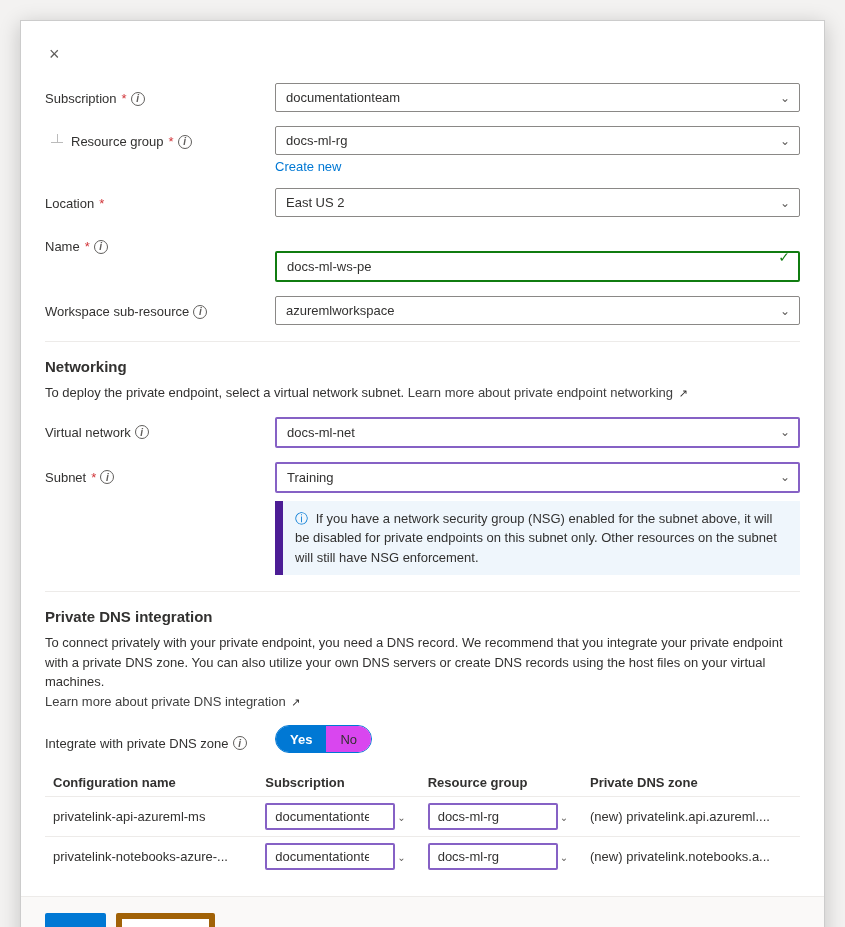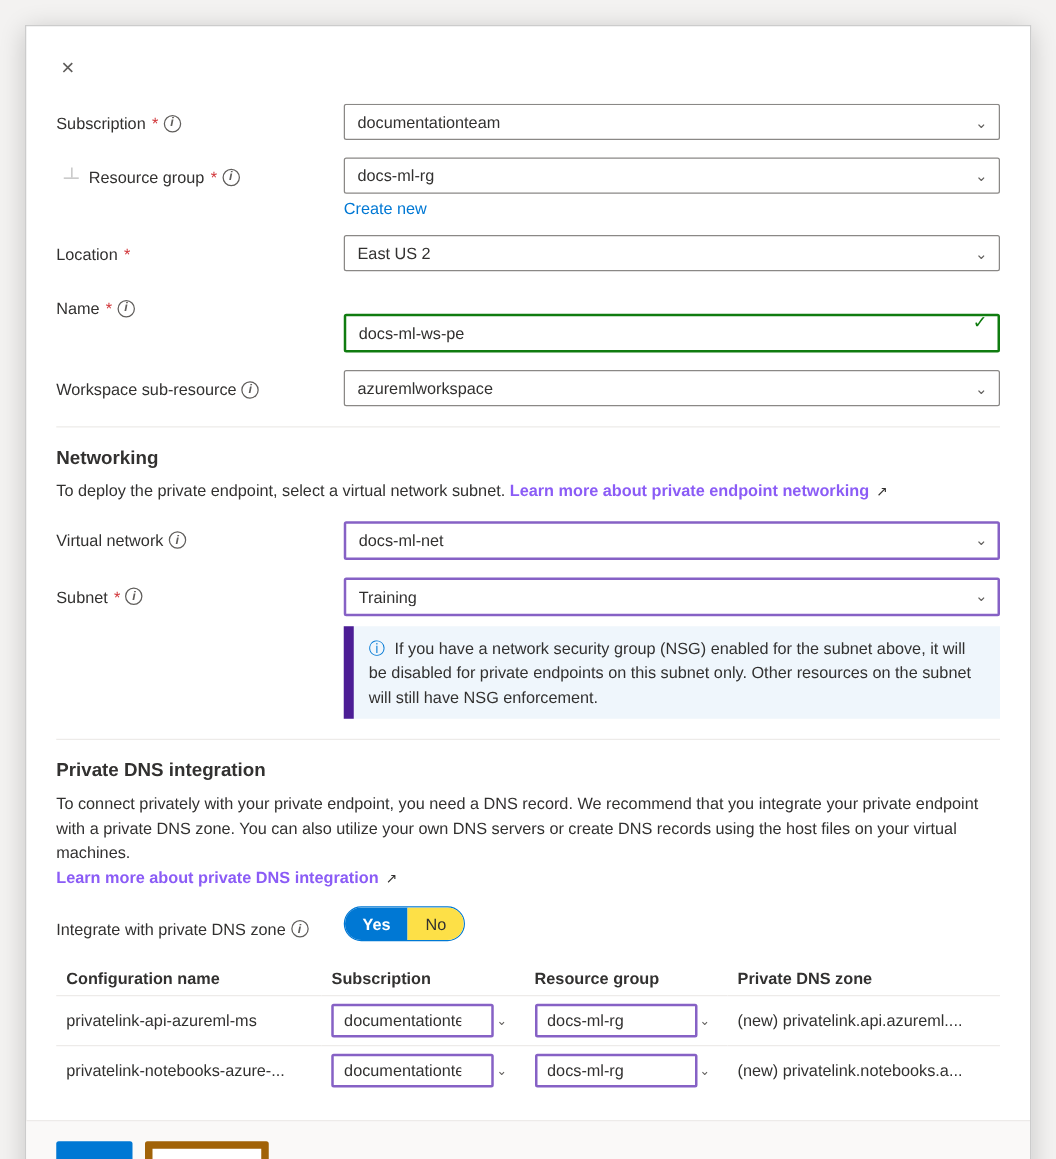--- a/index.html
+++ b/index.html
@@ -164,23 +164,22 @@
       color: #323130;
       margin-bottom: 8px;
     }
     .section-desc {
       font-size: 13px;
       color: #323130;
       margin-bottom: 14px;
       line-height: 1.5;
     }
     .link-blue {
-      color: #8b5cf6;
+      color: #404040;
       text-decoration: none;
-      font-weight: bold;
     }
     .external-icon {
       display: inline-block;
       font-size: 11px;
       margin-left: 2px;
     }
     .info-box {
       background: #eff6fc;
       border-left: 8px solid #4c1d95;
       padding: 8px 12px;
@@ -211,21 +210,21 @@
       cursor: pointer;
       display: flex;
       align-items: center;
     }
     .toggle-option.active {
       background: #0078d4;
       color: #fff;
       font-weight: 600;
     }
     .toggle-option.inactive {
-      background: #fde047;
+      background: #d946ef;
       color: #323130;
     }
     .dns-table {
       width: 100%;
       border-collapse: collapse;
       margin-top: 10px;
     }
     .dns-table th {
       text-align: left;
       font-size: 13px;

